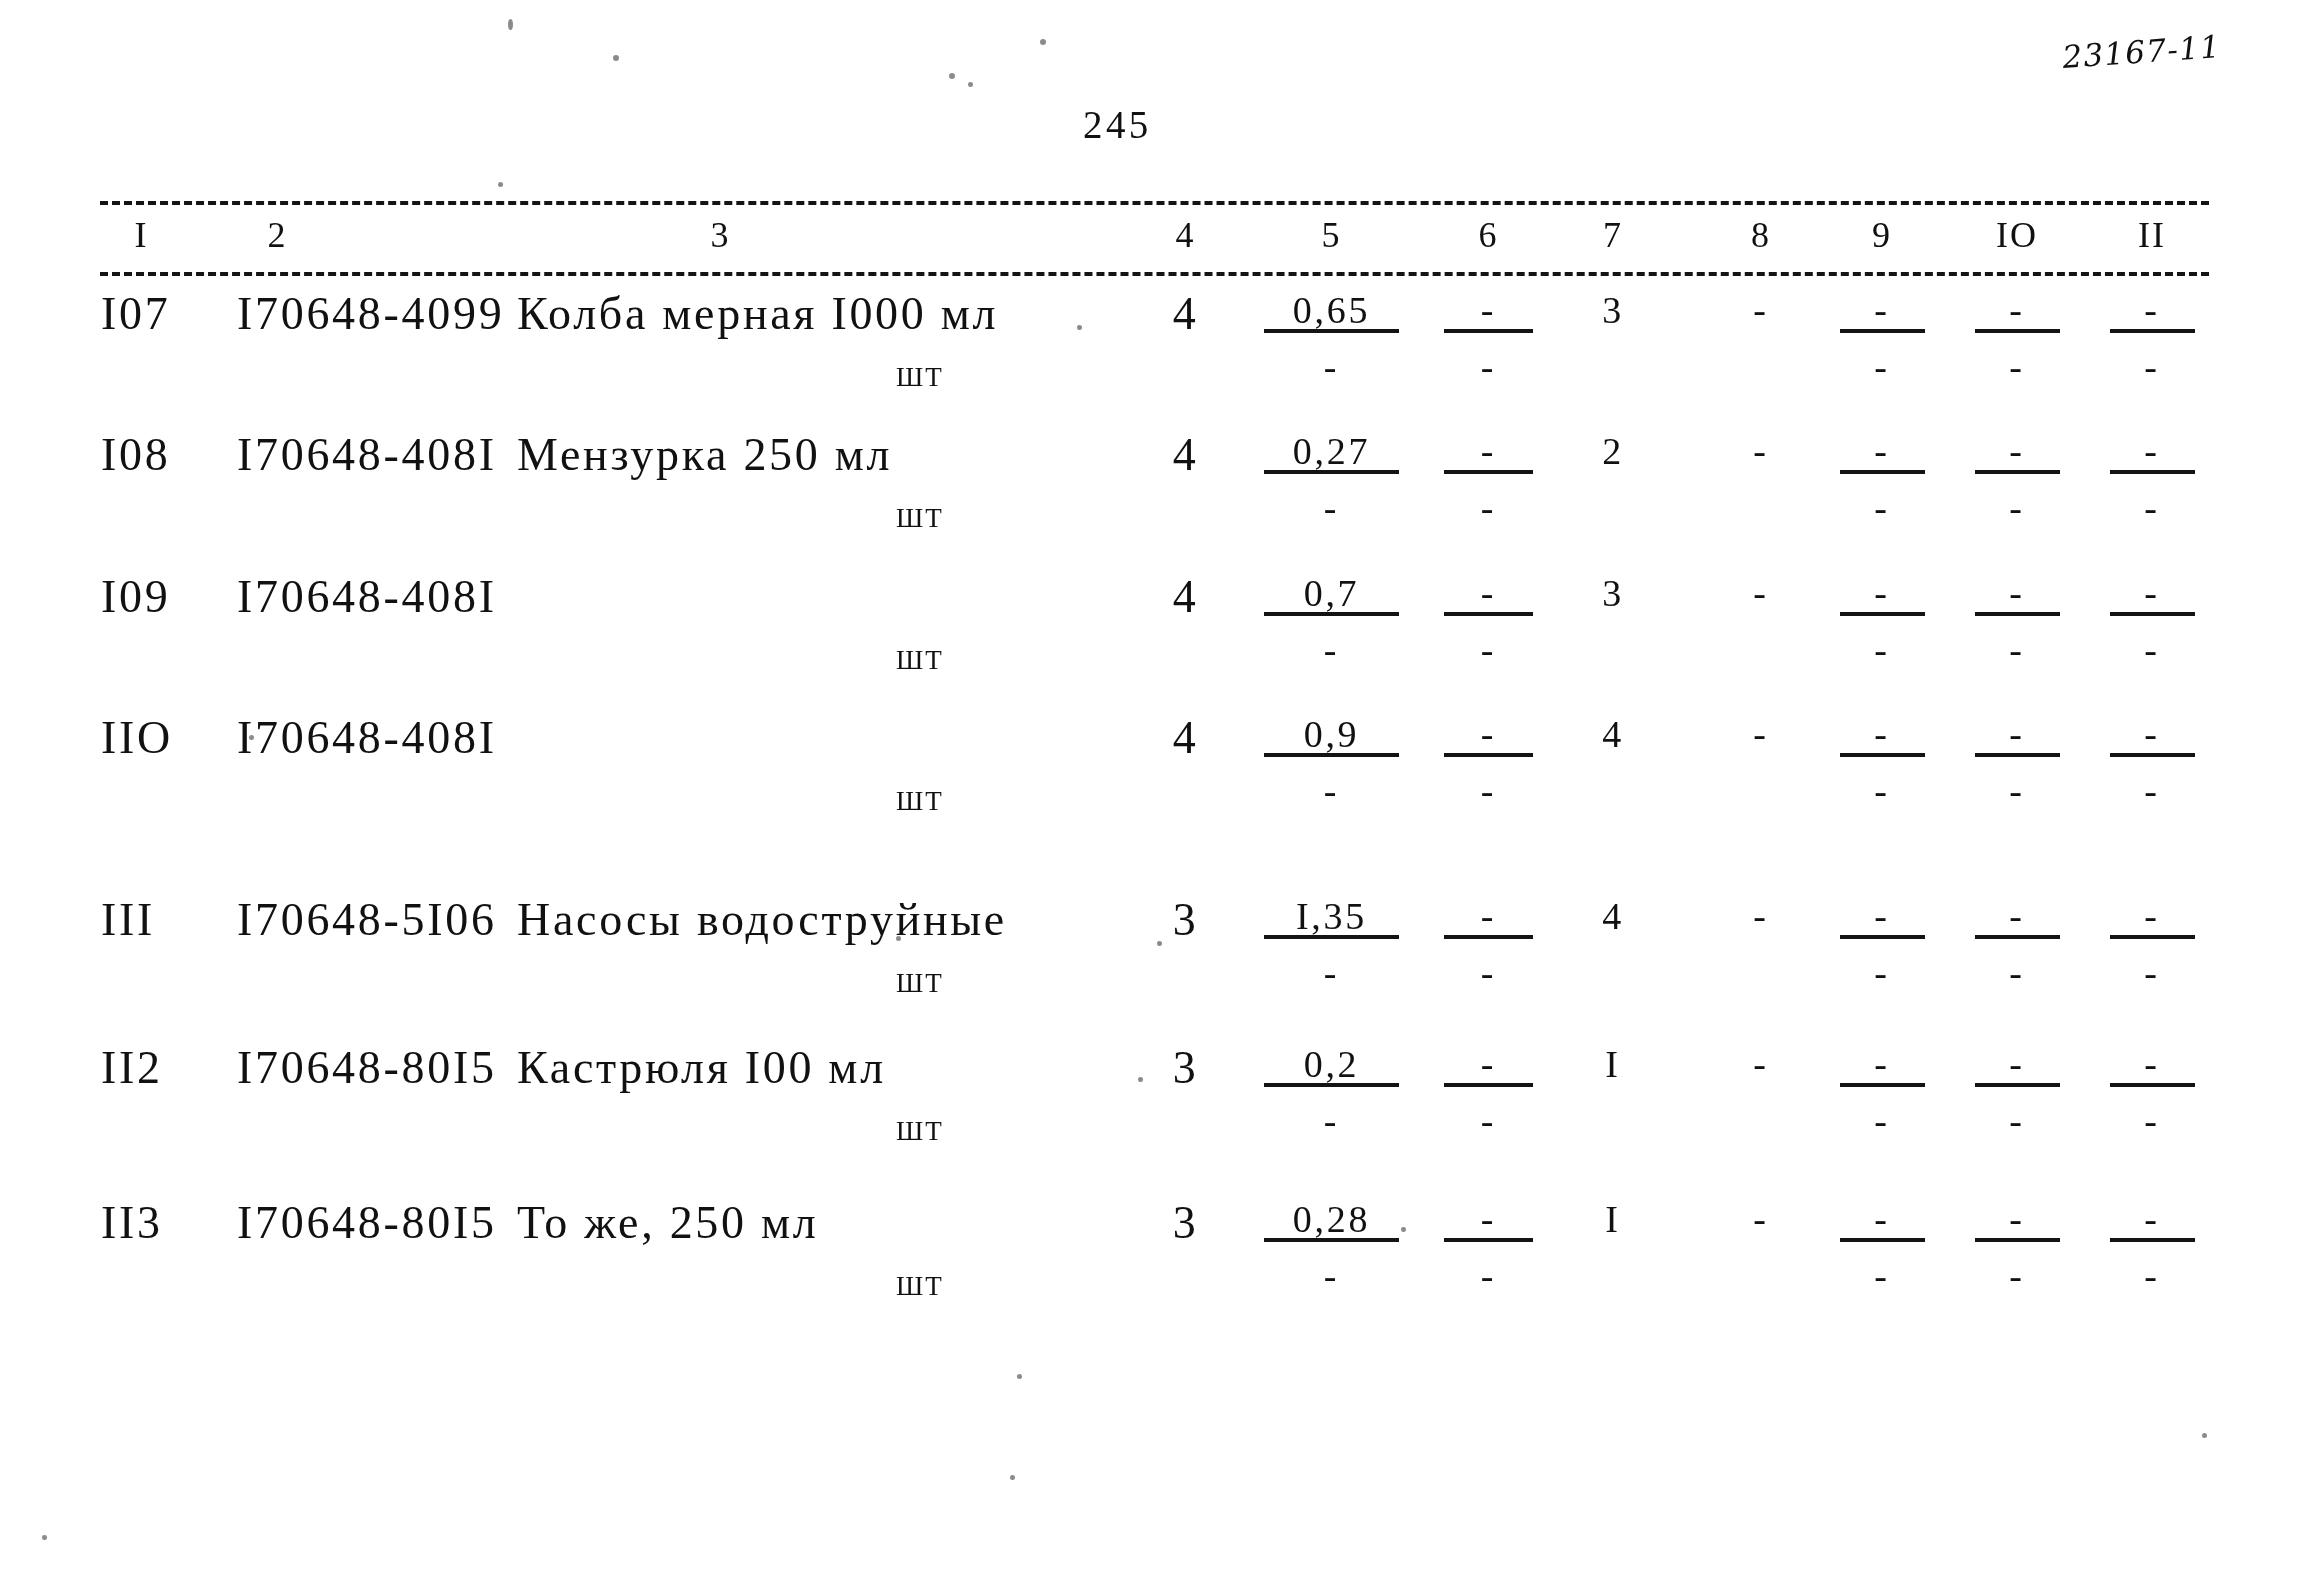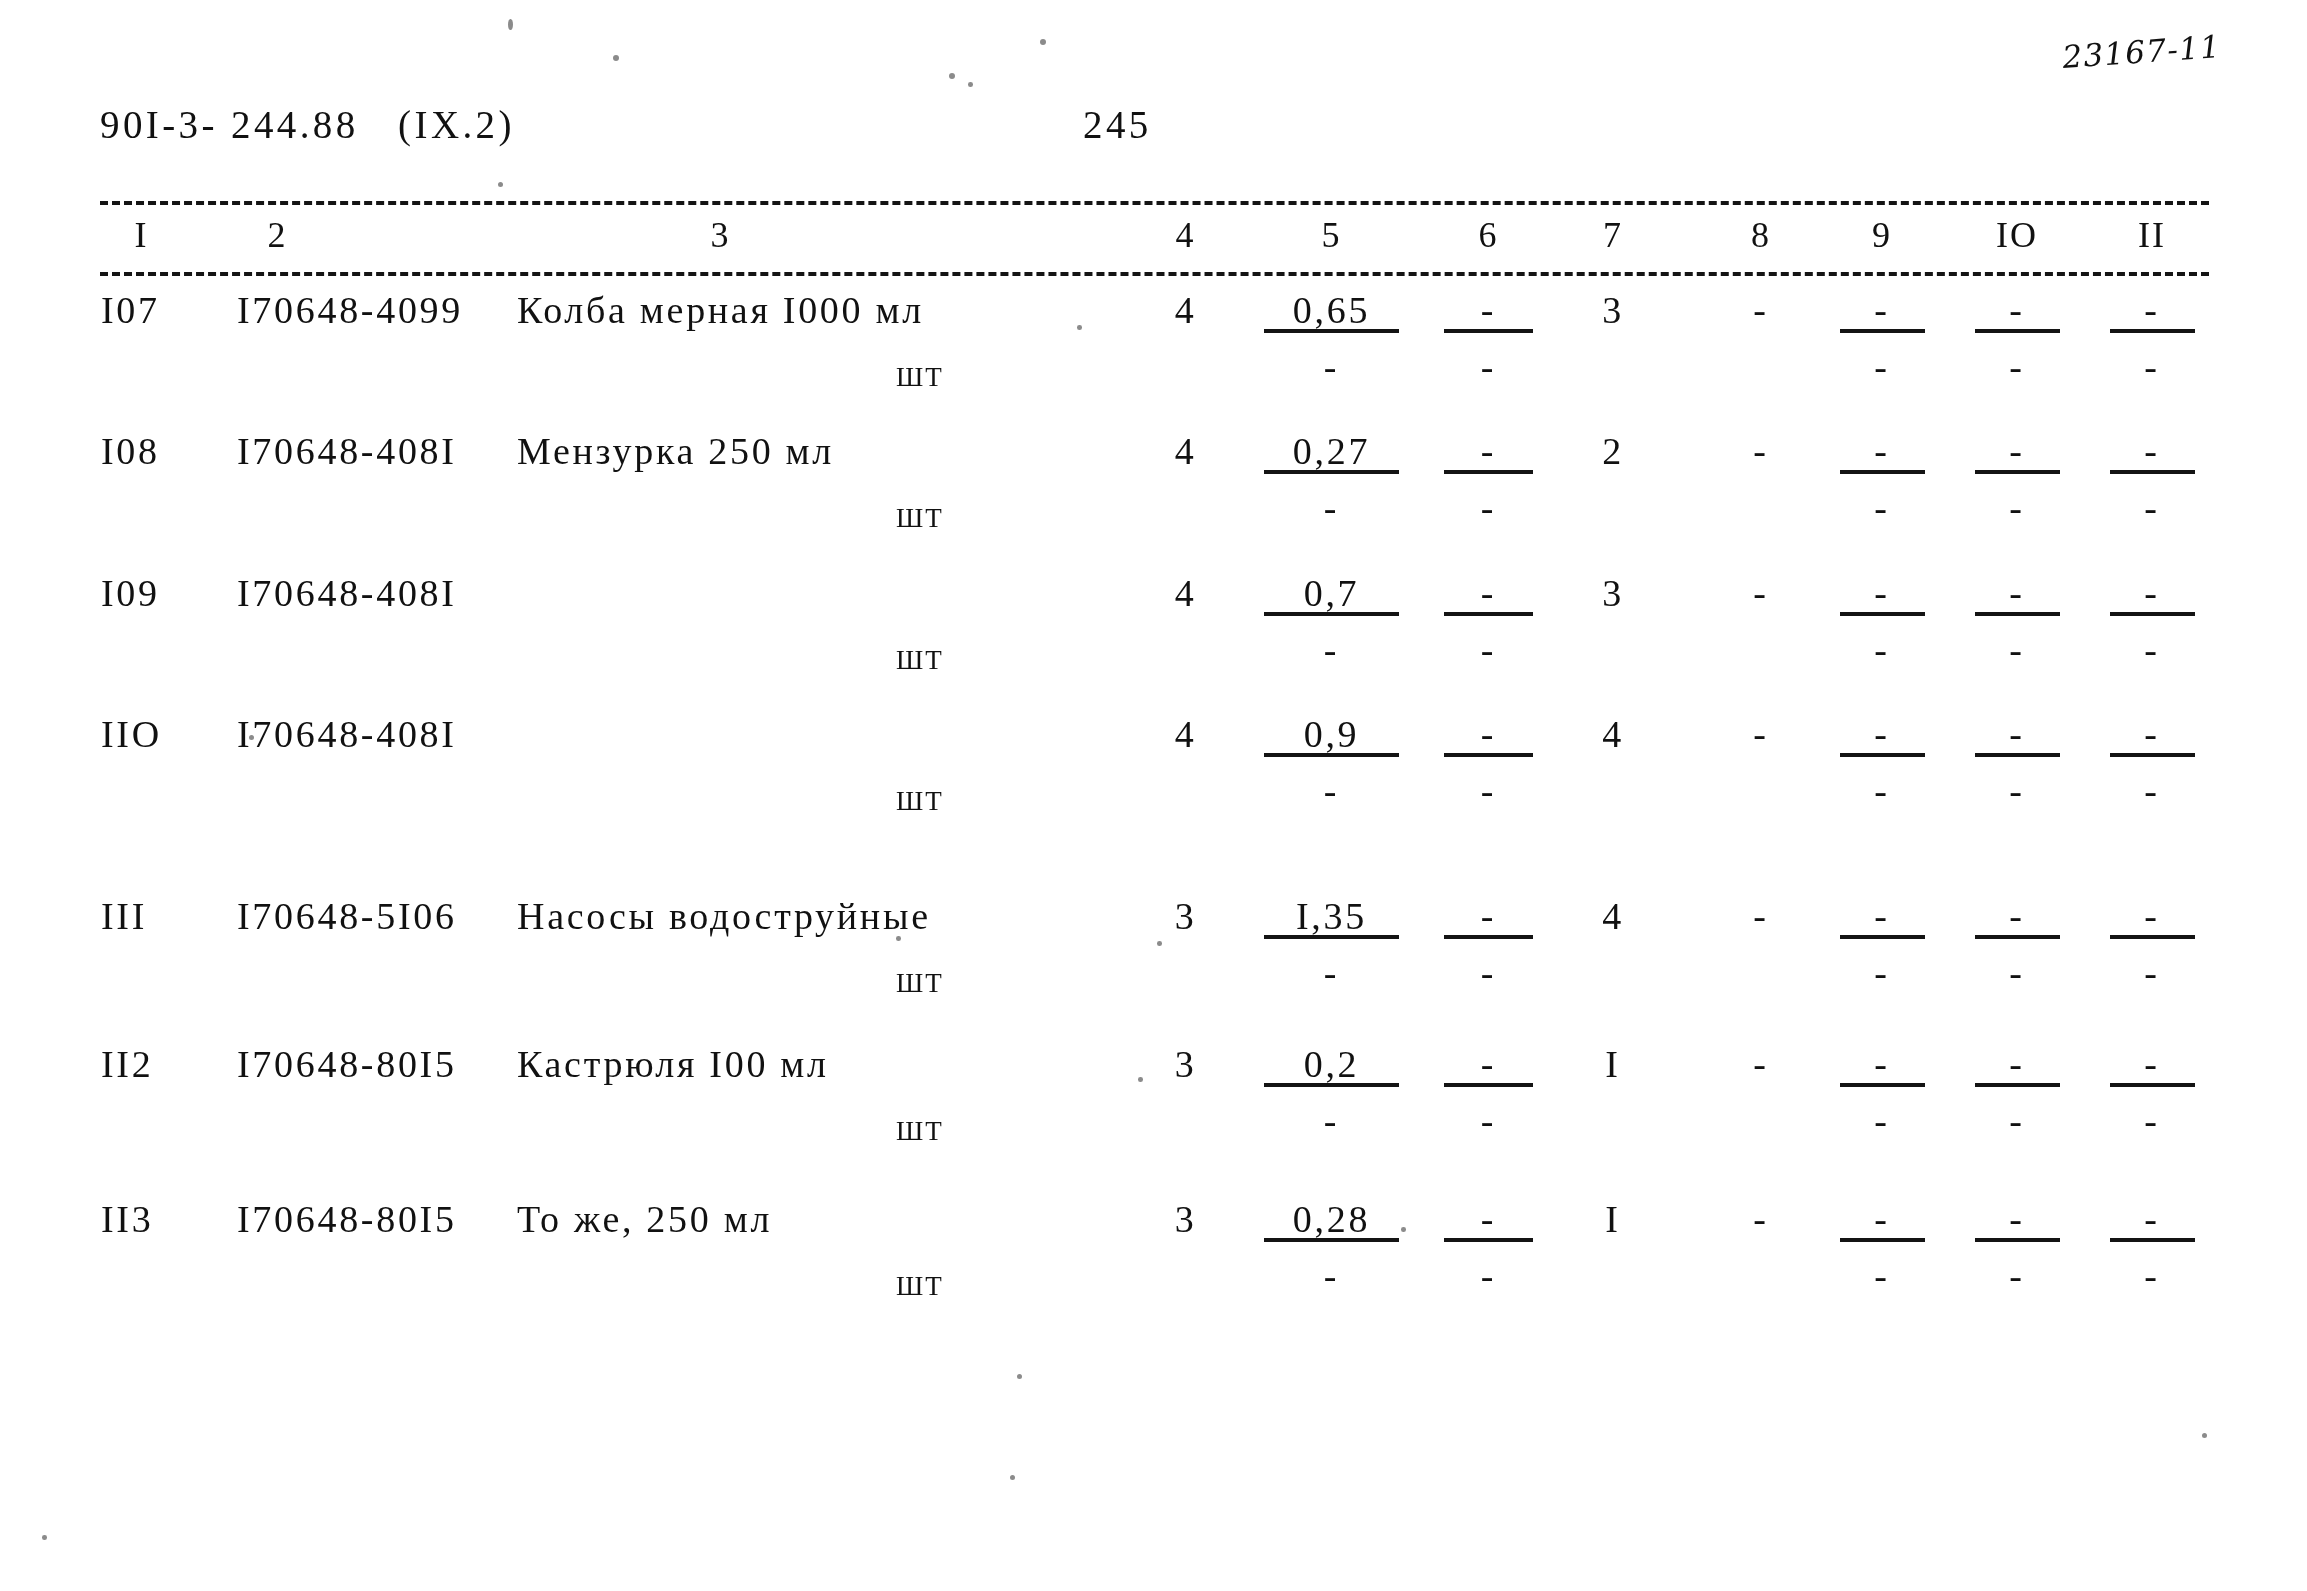--- a/index.html
+++ b/index.html
@@ -65,21 +65,21 @@
 
   
   .row{
     position:absolute;
     left:0;
     width:2307px;
     height:141px;
   }
   .cell{
     position:absolute;
-    font-size:38px;
+    font-size:46px;
     letter-spacing:2.7px;
     white-space:nowrap;
     line-height:1;
   }
   .c-no{    left:101px;  width:108px; text-align:left; }
   .c-code{  left:237px;  width:269px; text-align:left; }
   .c-desc{  left:517px;  width:606px; text-align:left; }
   .c-unit{
     left:896px; top:73px;
     font-size:27px;
@@ -137,21 +137,20 @@
     background:#2b2b2b;
     border-radius:50%;
     opacity:.55;
   }
 </style>
 </head>
 <body>
 
 <div class="page">
 
-  <div class="doc-code">90I-3- 244.88   (IX.2)</div>
   <div class="page-number">245</div>
   <div class="archive-mark">23167-11</div>
 
   <div class="rule-dashed rule-top"></div>
   <div class="rule-dashed rule-bottom"></div>
 
   <div id="colheads">
       <div class="colhead" style="left: 101px; width: 81px;">I</div>
       <div class="colhead" style="left: 237px; width: 81px;">2</div>
       <div class="colhead" style="left: 680px; width: 81px;">3</div>

